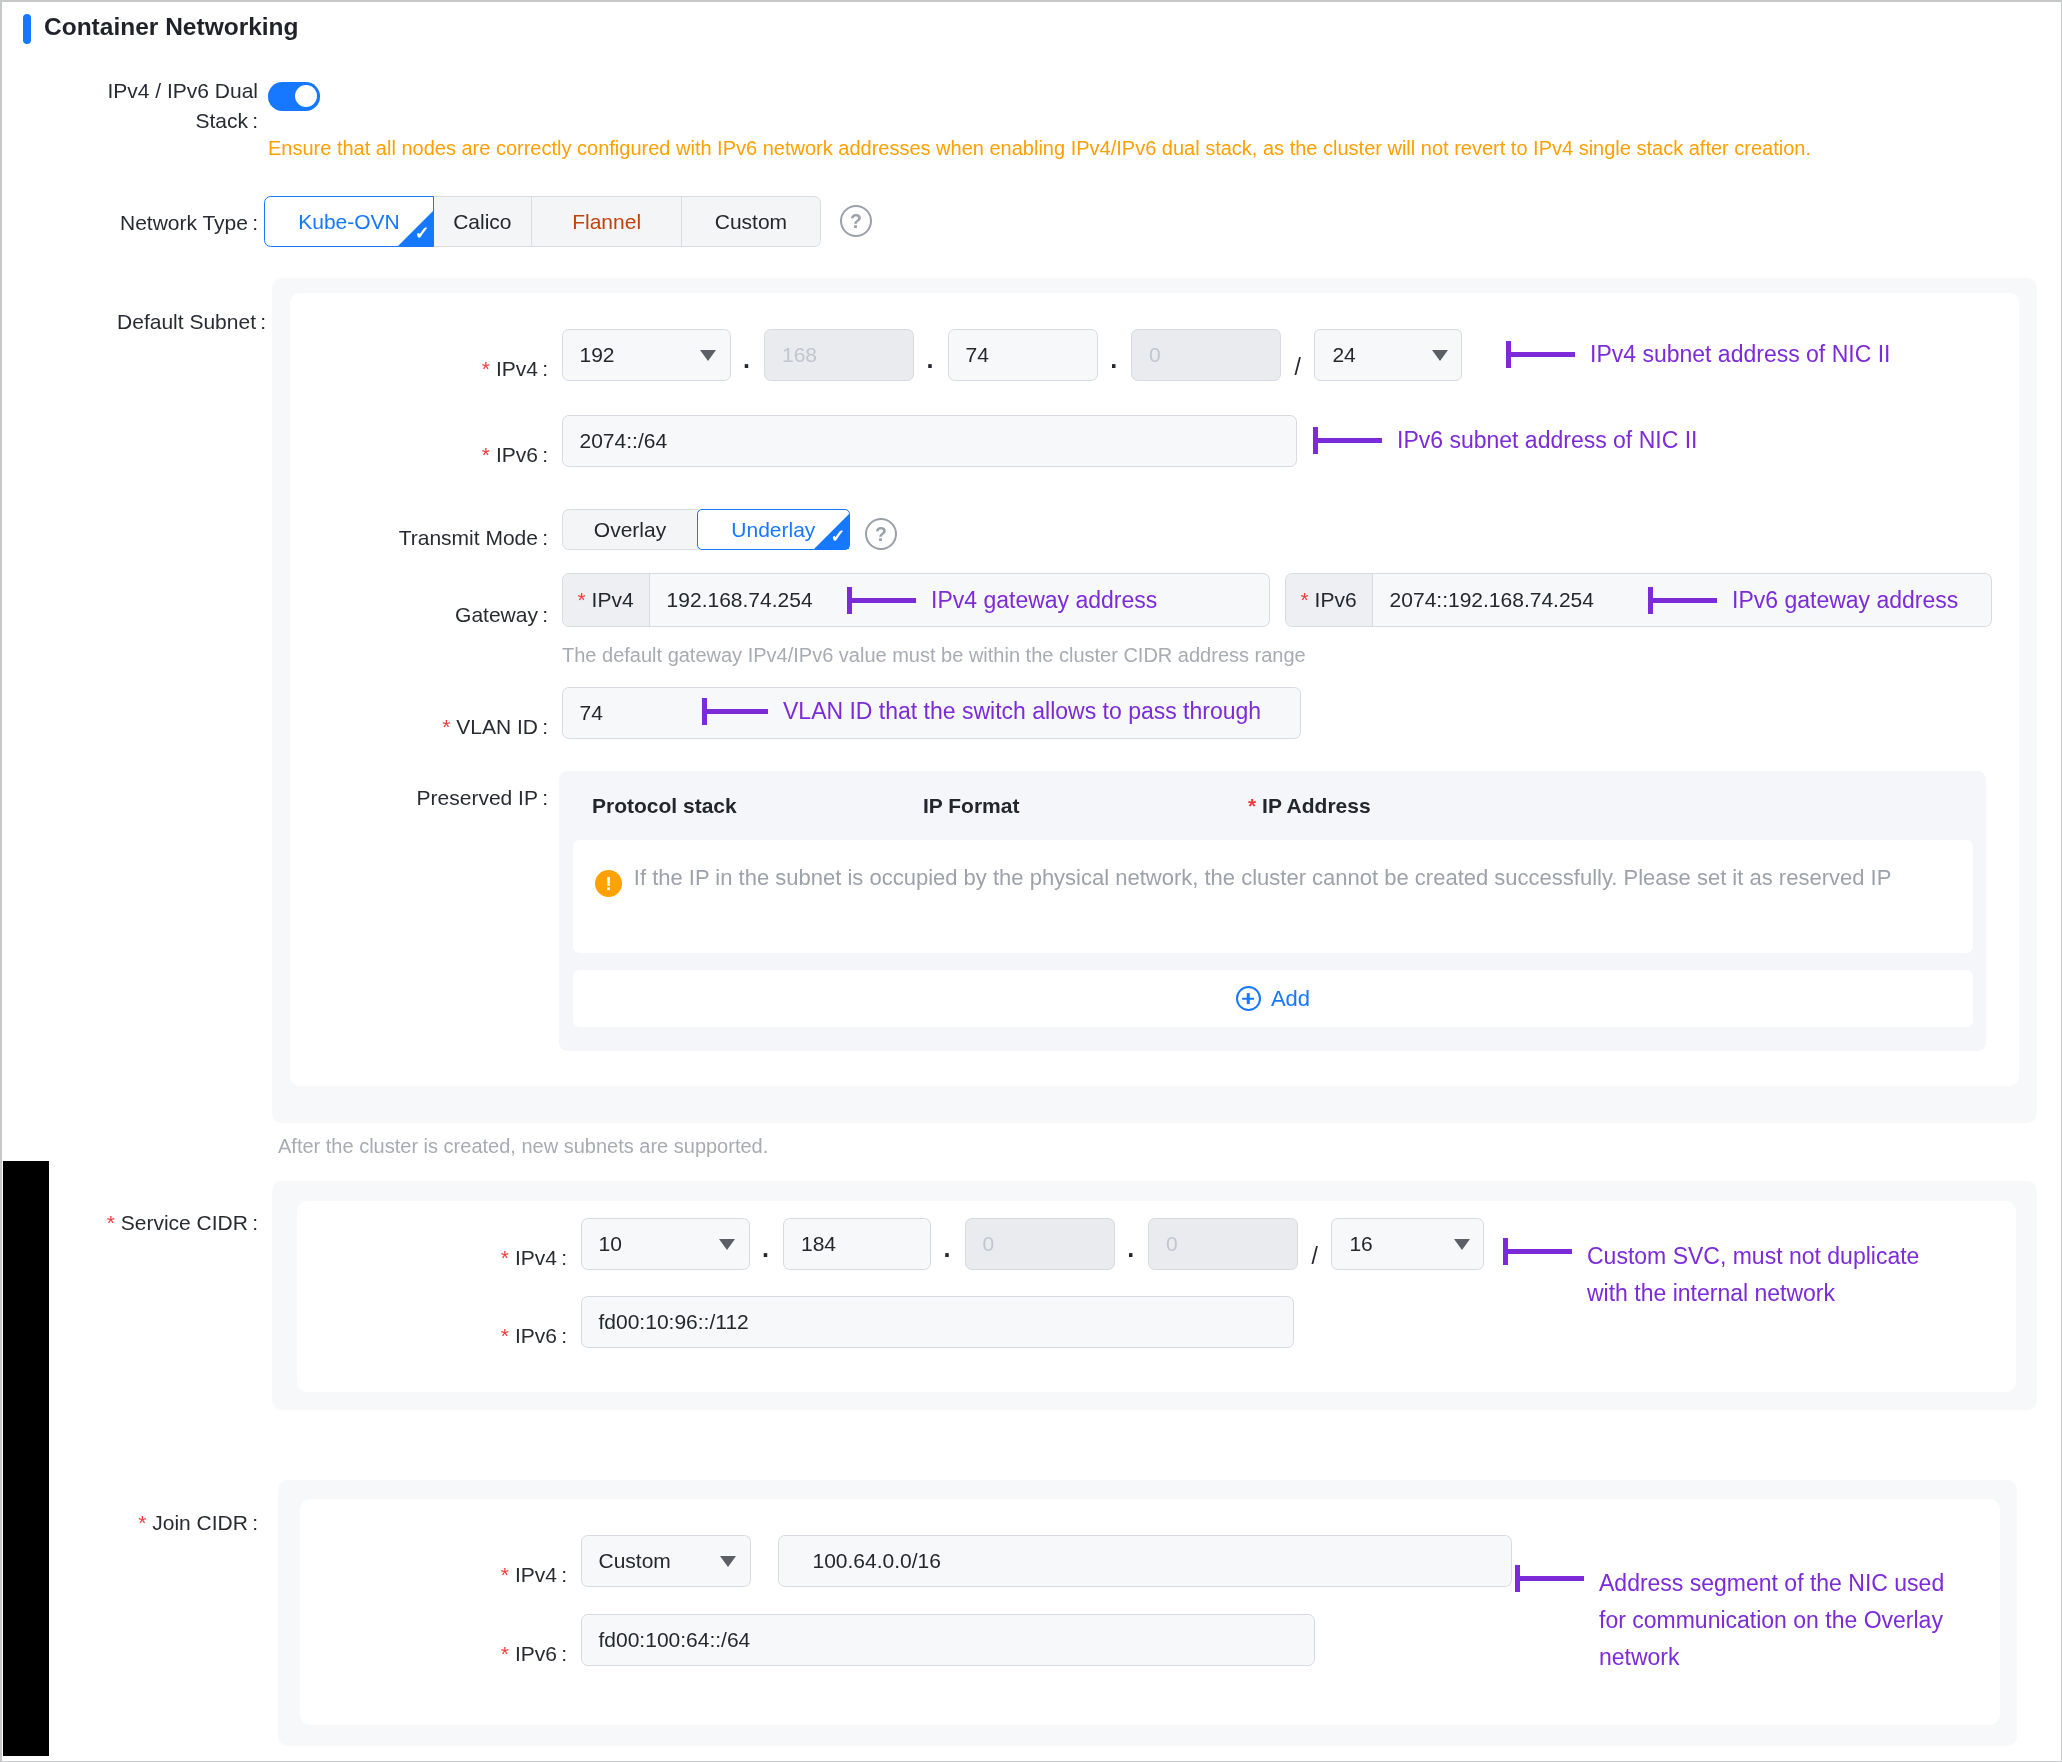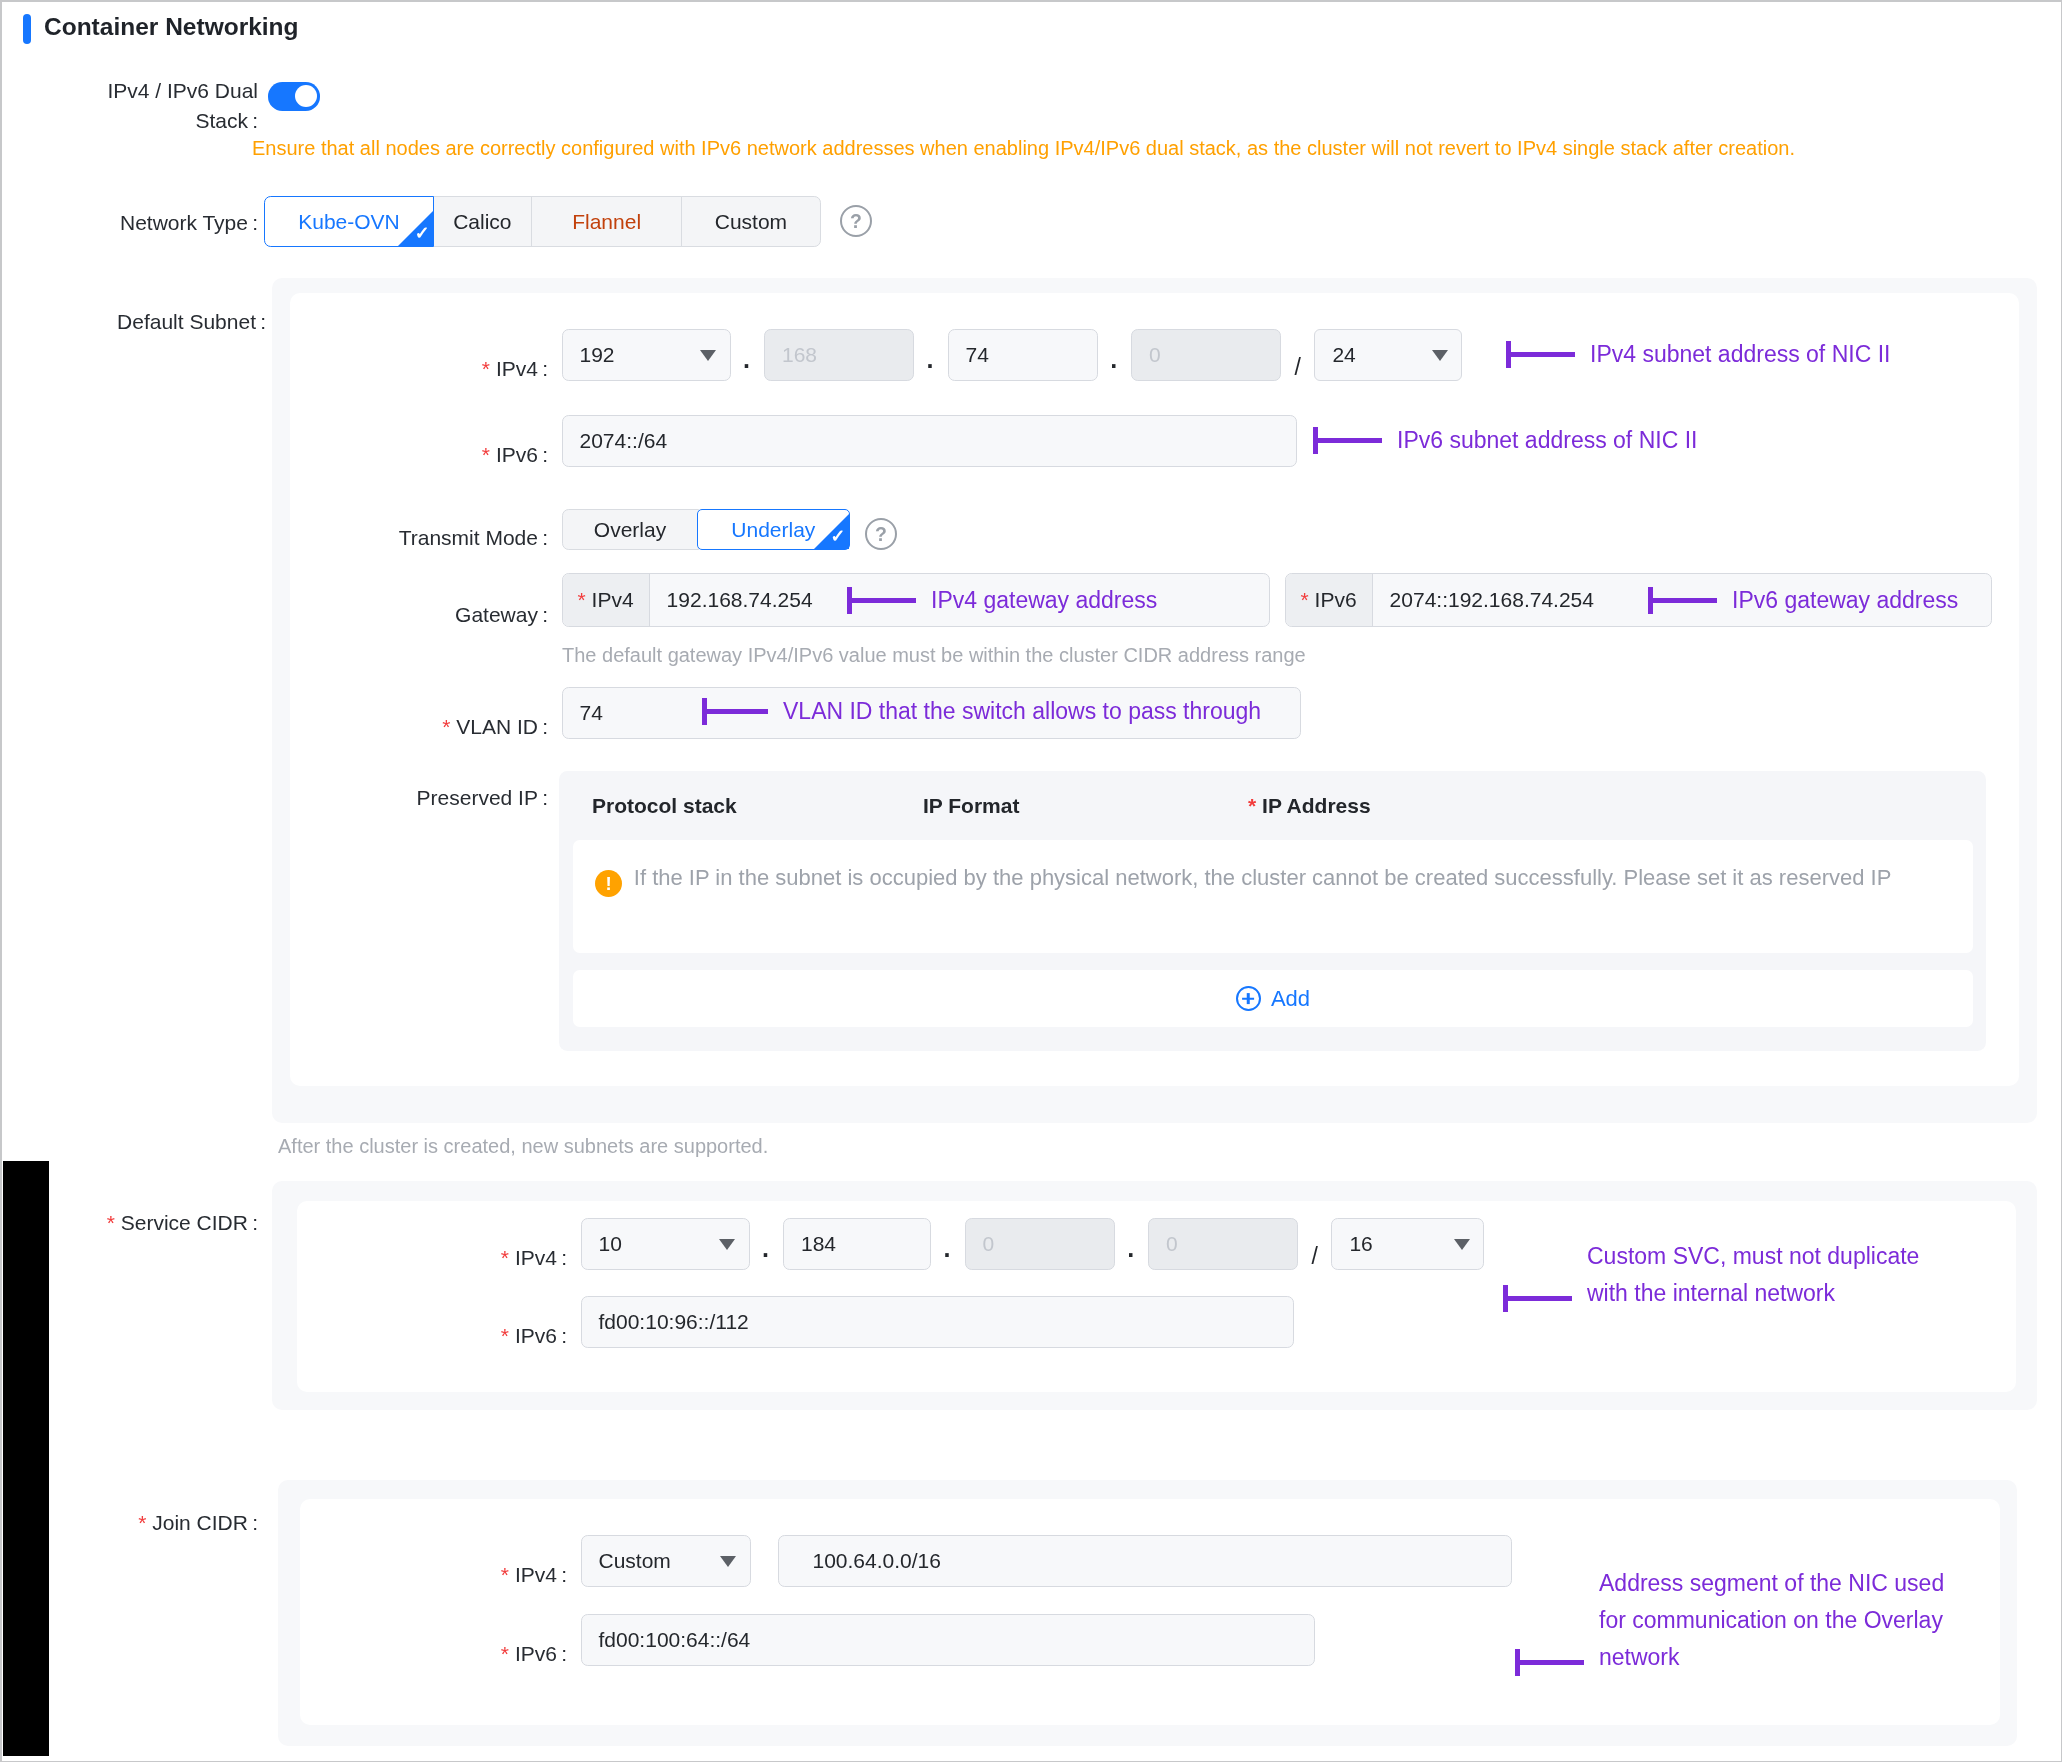--- a/index.html
+++ b/index.html
@@ -49,21 +49,21 @@
   .arrow{width:0;height:0;border-left:8.4px solid transparent;border-right:8.4px solid transparent;
          border-top:11px solid #5c6066;margin-left:10px;flex:none;}
   .dot{margin:0 12.6px;font-size:25px;font-weight:700;color:#24272c;}
   .slash{margin:0 13.5px;font-size:23px;color:#24272c;}
 
   .group{display:flex;height:54px;border:1.7px solid #d7dae0;border-radius:6.7px;background:#f7f8fa;
          box-sizing:border-box;align-items:stretch;overflow:hidden;}
   .addon{display:flex;align-items:center;padding:0 15px;background:#edeff2;border-right:1.7px solid #d7dae0;font-size:21px;}
   .gval{display:flex;align-items:center;padding:0 17px;font-size:21px;color:#24272c;}
 
-  .anno{display:flex;align-items:flex-end;color:#7c2bd9;font-size:23px;font-weight:500;white-space:nowrap;z-index:10;}
+  .anno{display:flex;align-items:flex-start;color:#7c2bd9;font-size:23px;font-weight:500;white-space:nowrap;z-index:10;}
   .marker{flex:none;width:69px;height:27px;position:relative;margin-right:15px;}
   .marker::before{content:"";position:absolute;left:0;top:0;bottom:0;width:5px;background:#7c2bd9;}
   .marker::after{content:"";position:absolute;left:0;right:0;top:50%;margin-top:-2.5px;height:5px;background:#7c2bd9;}
   .anno .lines div{line-height:37px;}
 
   .hint{font-size:20px;color:#a7abb2;white-space:nowrap;}
   .footnote{font-size:20px;color:#a7abb2;white-space:nowrap;}
 
   .ptable{background:#f5f6f9;border-radius:8.4px;}
   .phead{font-size:21px;font-weight:700;color:#23262b;white-space:nowrap;}
@@ -89,21 +89,21 @@
 <div class="page">
 
   <div class="abs accent" style="left:23px;top:13.5px;width:8.4px;height:30px;"></div>
   <div class="abs title" style="left:44px;top:12.6px;">Container Networking</div>
 
   <div class="abs toplabel" style="left:22px;top:76px;width:236px;">
     <div>IPv4 / IPv6 Dual</div>
     <div><span>Stack</span><span class="colon">:</span></div>
   </div>
   <div class="abs toggle" style="left:268px;top:82px;"></div>
-  <div class="abs warn" style="left:252px;top:137px;">Ensure that all nodes are correctly configured with IPv6 network addresses when enabling IPv4/IPv6 dual stack, as the cluster will not revert to IPv4 single stack after creation.</div>
+  <div class="abs warn" style="left:268px;top:137px;">Ensure that all nodes are correctly configured with IPv6 network addresses when enabling IPv4/IPv6 dual stack, as the cluster will not revert to IPv4 single stack after creation.</div>
 
   <div class="abs toplabel" style="left:22px;top:208px;width:236px;">
     <span>Network Type</span><span class="colon">:</span>
   </div>
   <div class="abs tabs" style="left:264px;top:196px;">
     <div class="tab first selected" style="width:170px;">
       <span>Kube-OVN</span>
       <span class="corner">
           <i>✓</i>
         </span>

